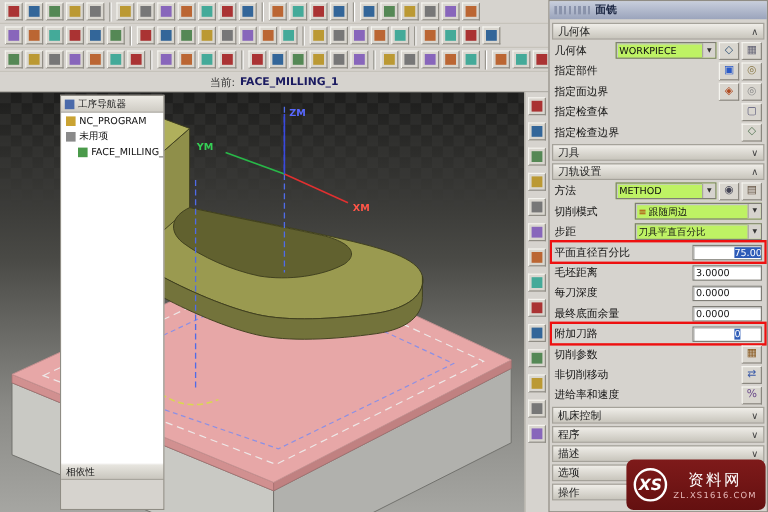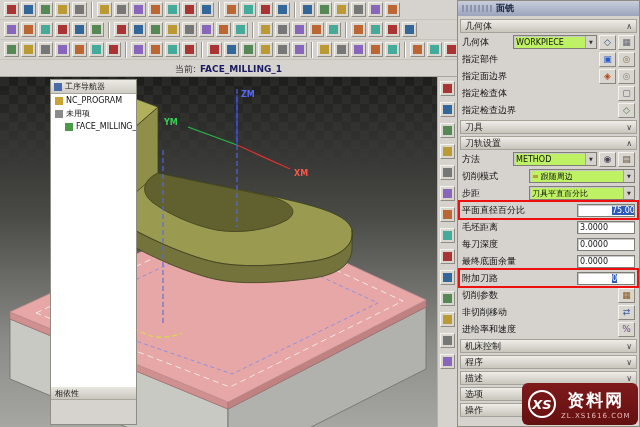--- a/index.html
+++ b/index.html
@@ -54,21 +54,21 @@
 .mini-btn{width:17px;height:15px;background:#d9d6cf;border:1px solid;border-color:#f4f3ee #8a877f #8a877f #f4f3ee;font-size:9px;line-height:1;display:flex;align-items:center;justify-content:center;flex:0 0 auto;font-family:inherit;cursor:default;}
 .btn-group{display:flex;gap:2px;flex:0 0 auto;}
 .num-input{width:58px;height:13px;background:#fff;border:1px solid #7f7d76;box-shadow:inset 1px 1px 0 #c8c8c8;font-size:8px;display:flex;align-items:center;padding:0 2px;overflow:hidden;flex:0 0 auto;}
 .num-input .sel{background:#2e5cb8;color:#fff;margin-left:32px;}
 .red-annot{outline:2px solid #ee1010;}
 
 
 .watermark{position:absolute;right:2px;bottom:2px;width:116px;height:42px;background:linear-gradient(#7e1a1a,#641010);border-radius:6px;z-index:9;display:flex;align-items:center;gap:5px;padding:3px 6px;}
 .wm-logo{width:28px;height:28px;border:2px solid #fff;border-radius:50%;color:#fff;font-style:italic;font-weight:bold;font-size:13px;display:flex;align-items:center;justify-content:center;flex:0 0 auto;}
 .wm-text{display:flex;flex-direction:column;align-items:center;min-width:0;}
-.wm-name{color:#fff;font-size:17px;font-weight:bold;letter-spacing:2px;white-space:nowrap;}
+.wm-name{color:#fff;font-size:13px;font-weight:normal;letter-spacing:2px;white-space:nowrap;}
 .wm-url{color:#e8bcbc;font-size:7px;letter-spacing:1px;white-space:nowrap;}
 </style>
 </head>
 <body>
 
 <div id="app">
 
   <div class="toolbars">
     <div class="tb-row">
         <div class="tb-icon">

